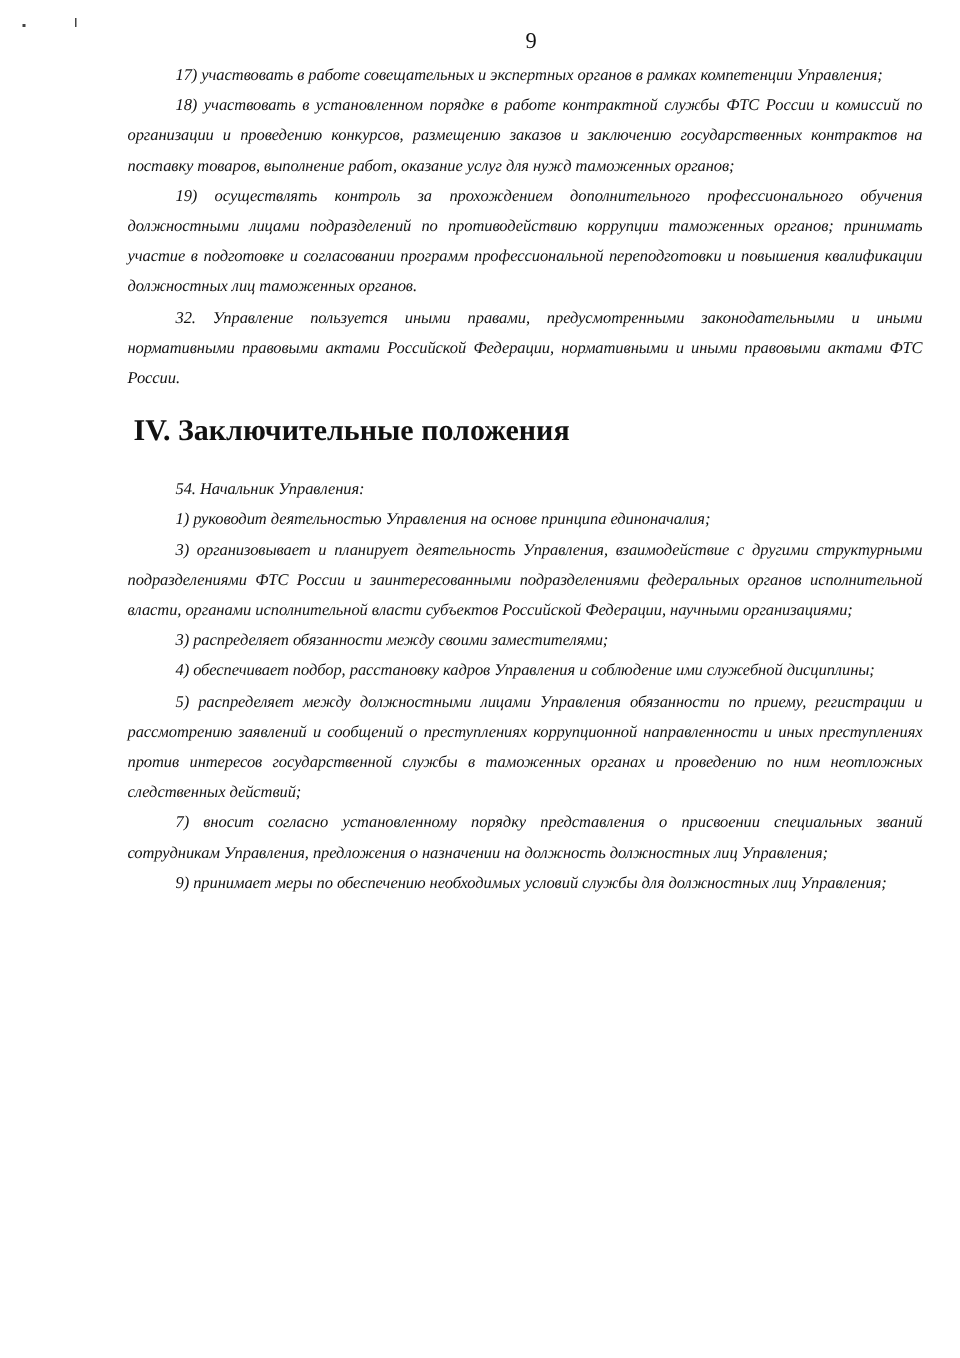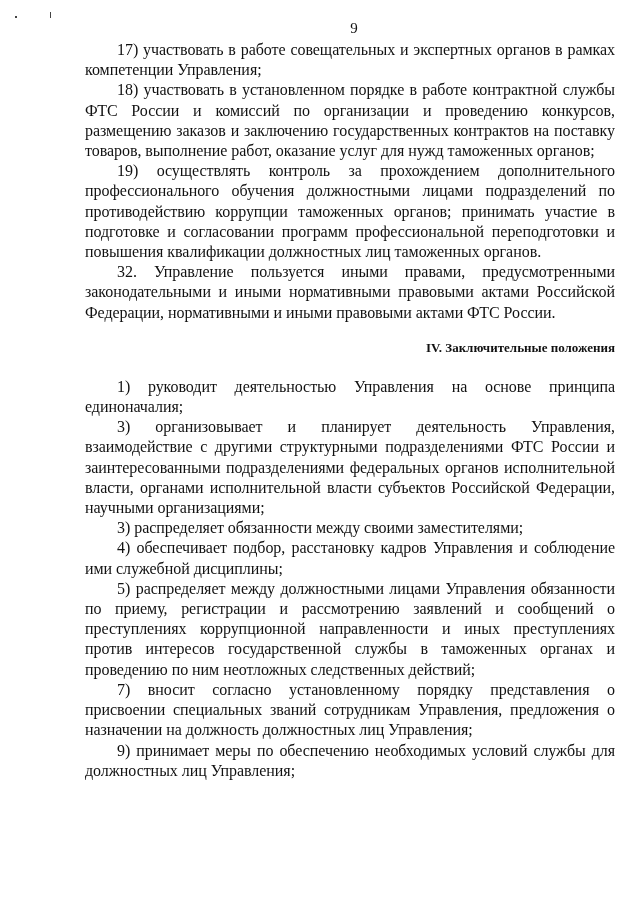--- a/index.html
+++ b/index.html
@@ -22,31 +22,32 @@
       width: 530px;
     }
     .page-number {
       text-align: center;
       font-size: 15px;
       line-height: 20px;
       height: 22px;
       margin-left: 8px;
     }
     .para {
-      font-size: 16px;
+      font-size: 11px;
       line-height: 20.2px;
       text-align: justify;
       text-indent: 32px;
       margin: 0;
       letter-spacing: -0.05px;
+      font-style: italic;
     }
     .heading {
       font-weight: bold;
-      text-align: right;
-      font-size: 13px;
+      text-align: left;
+      font-size: 20px;
       line-height: 20px;
       margin: 15px 0 19px 0;
       padding-left: 4px;
     }
     .mark {
       position: absolute;
       background: #444;
     }
     .mark-dot { left: 15px; top: 16px; width: 2px; height: 2px; }
     .mark-tick { left: 50px; top: 12px; width: 1px; height: 6px; }
@@ -60,20 +61,21 @@
 <div class="page">
   <div class="page-number">9</div>
 
   <p class="para">17) участвовать в работе совещательных и экспертных органов в рамках компетенции Управления;</p>
   <p class="para">18) участвовать в установленном порядке в работе контрактной службы ФТС России и комиссий по организации и проведению конкурсов, размещению заказов и заключению государственных контрактов на поставку товаров, выполнение работ, оказание услуг для нужд таможенных органов;</p>
   <p class="para">19) осуществлять контроль за прохождением дополнительного профессионального обучения должностными лицами подразделений по противодействию коррупции таможенных органов; принимать участие в подготовке и согласовании программ профессиональной переподготовки и повышения квалификации должностных лиц таможенных органов.</p>
   <p class="para">32. Управление пользуется иными правами, предусмотренными законодательными и иными нормативными правовыми актами Российской Федерации, нормативными и иными правовыми актами ФТС России.</p>
 
   <div class="heading">IV. Заключительные положения</div>
 
+  <p class="para">54. Начальник Управления:</p>
   <p class="para">1) руководит деятельностью Управления на основе принципа единоначалия;</p>
   <p class="para">3) организовывает и планирует деятельность Управления, взаимодействие с другими структурными подразделениями ФТС России и заинтересованными подразделениями федеральных органов исполнительной власти, органами исполнительной власти субъектов Российской Федерации, научными организациями;</p>
   <p class="para">3) распределяет обязанности между своими заместителями;</p>
   <p class="para">4) обеспечивает подбор, расстановку кадров Управления и соблюдение ими служебной дисциплины;</p>
   <p class="para">5) распределяет между должностными лицами Управления обязанности по приему, регистрации и рассмотрению заявлений и сообщений о преступлениях коррупционной направленности и иных преступлениях против интересов государственной службы в таможенных органах и проведению по ним неотложных следственных действий;</p>
   <p class="para">7) вносит согласно установленному порядку представления о присвоении специальных званий сотрудникам Управления, предложения о назначении на должность должностных лиц Управления;</p>
   <p class="para">9) принимает меры по обеспечению необходимых условий службы для должностных лиц Управления;</p>
 
 </div>
 

